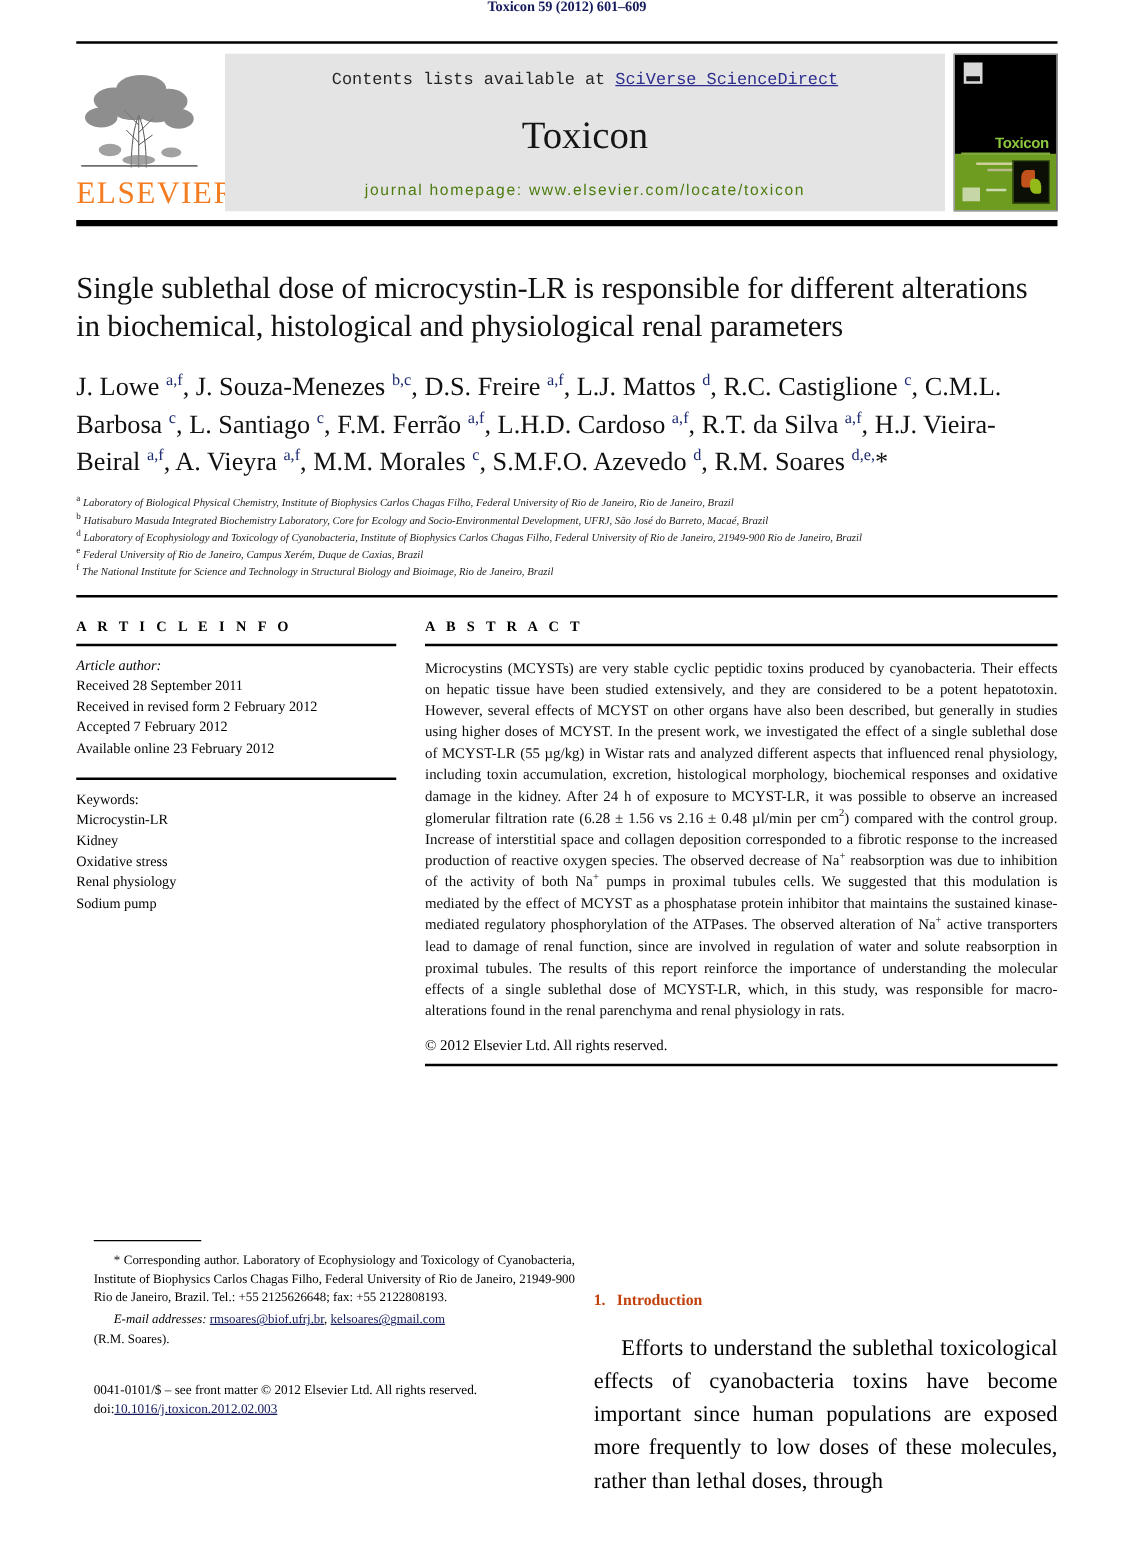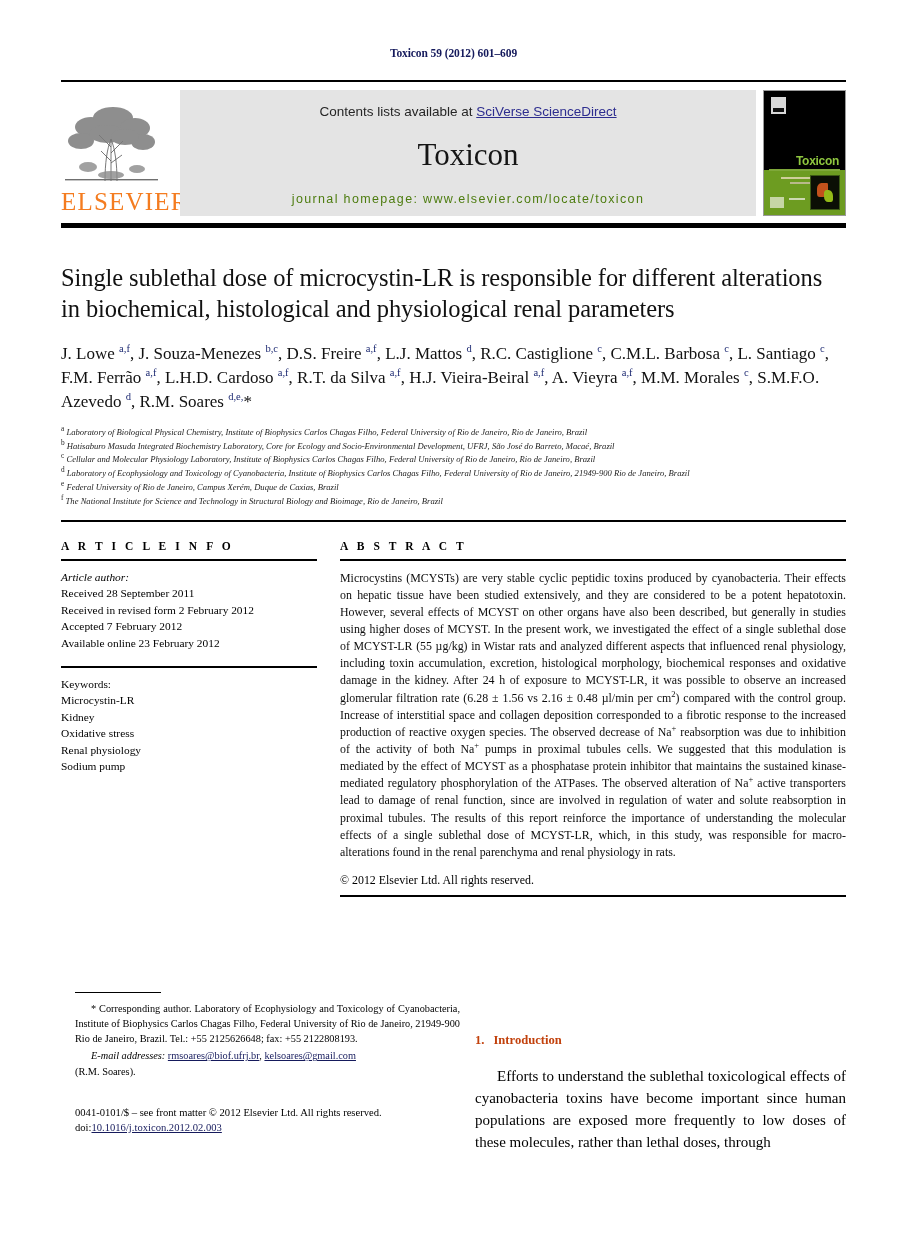--- a/index.html
+++ b/index.html
@@ -22,21 +22,20 @@
     box-sizing: border-box;
     padding: 0 61px;
   }
 
   
   .running-head {
     text-align: center;
     font-size: 11.5px;
     font-weight: bold;
     color: #151a5c;
-    padding-top: 47px;
     letter-spacing: -0.1px;
   }
 
   
   .masthead {
     margin-top: 21px;
     border-top: 2.5px solid #000;
     padding-top: 8px;
     display: flex;
     align-items: stretch;
@@ -66,21 +65,21 @@
     margin-left: 6px;
     margin-right: 7px;
     display: flex;
     flex-direction: column;
     justify-content: space-between;
     align-items: center;
     padding: 14px 0 10px 0;
     box-sizing: border-box;
   }
   .banner-contents {
-    font-family: Liberation Sans, sans-serif;
+    font-family: Liberation Mono, monospace;
     font-size: 13.5px;
     color: #262626;
   }
   .banner-contents .sciverse { color: #2d2d8f; }
   .banner-title {
     font-family: "Liberation Serif", serif;
     font-size: 31px;
     color: #151515;
     line-height: 1;
     margin-top: -2px;
@@ -195,21 +194,21 @@
   .title {
     margin-top: 34px;
     font-size: 24.5px;
     line-height: 1.27;
     font-weight: normal;
     letter-spacing: -0.1px;
     color: #111;
   }
   .authors {
     margin-top: 18px;
-    font-size: 17px;
+    font-size: 21px;
     line-height: 1.42;
     color: #111;
   }
   .authors sup {
     font-size: 0.62em;
     color: #1d2a72;
     vertical-align: super;
     line-height: 0;
   }
   .affiliations {
@@ -320,21 +319,21 @@
   }
   .intro-head {
     font-size: 12.6px;
     font-weight: bold;
     color: #c2410c;
     margin-top: 41px;
   }
   .intro-head .num { margin-right: 9px; }
   .intro-body {
     margin-top: 17px;
-    font-size: 15px;
+    font-size: 18px;
     line-height: 1.47;
     text-align: justify;
     text-indent: 22px;
   }
 </style>
 </head>
 <body>
 
 <div class="page">
 
@@ -391,21 +390,20 @@
 
   <div class="rule-thick"></div>
 
   <h1 class="title">Single sublethal dose of microcystin-LR is responsible for different alterations in biochemical, histological and physiological renal parameters</h1>
 
   <div class="authors">J. Lowe <sup>a,f</sup>, J. Souza-Menezes <sup>b,c</sup>, D.S. Freire <sup>a,f</sup>, L.J. Mattos <sup>d</sup>, R.C. Castiglione <sup>c</sup>, C.M.L. Barbosa <sup>c</sup>, L. Santiago <sup>c</sup>, F.M. Ferrão <sup>a,f</sup>, L.H.D. Cardoso <sup>a,f</sup>, R.T. da Silva <sup>a,f</sup>, H.J. Vieira-Beiral <sup>a,f</sup>, A. Vieyra <sup>a,f</sup>, M.M. Morales <sup>c</sup>, S.M.F.O. Azevedo <sup>d</sup>, R.M. Soares <sup>d,e,</sup>*</div>
 
   <div class="affiliations">
     <div><sup>a</sup> <span>Laboratory of Biological Physical Chemistry, Institute of Biophysics Carlos Chagas Filho, Federal University of Rio de Janeiro, Rio de Janeiro, Brazil</span></div>
     <div><sup>b</sup> <span>Hatisaburo Masuda Integrated Biochemistry Laboratory, Core for Ecology and Socio-Environmental Development, UFRJ, São José do Barreto, Macaé, Brazil</span></div>
-    <div><sup>c</sup> <span>Cellular and Molecular Physiology Laboratory, Institute of Biophysics Carlos Chagas Filho, Federal University of Rio de Janeiro, Rio de Janeiro, Brazil</span></div>
     <div><sup>d</sup> <span>Laboratory of Ecophysiology and Toxicology of Cyanobacteria, Institute of Biophysics Carlos Chagas Filho, Federal University of Rio de Janeiro, 21949-900 Rio de Janeiro, Brazil</span></div>
     <div><sup>e</sup> <span>Federal University of Rio de Janeiro, Campus Xerém, Duque de Caxias, Brazil</span></div>
     <div><sup>f</sup> <span>The National Institute for Science and Technology in Structural Biology and Bioimage, Rio de Janeiro, Brazil</span></div>
   </div>
 
   <div class="rule-med"></div>
 
   <div class="infoblock">
 
     <div class="col-info">

